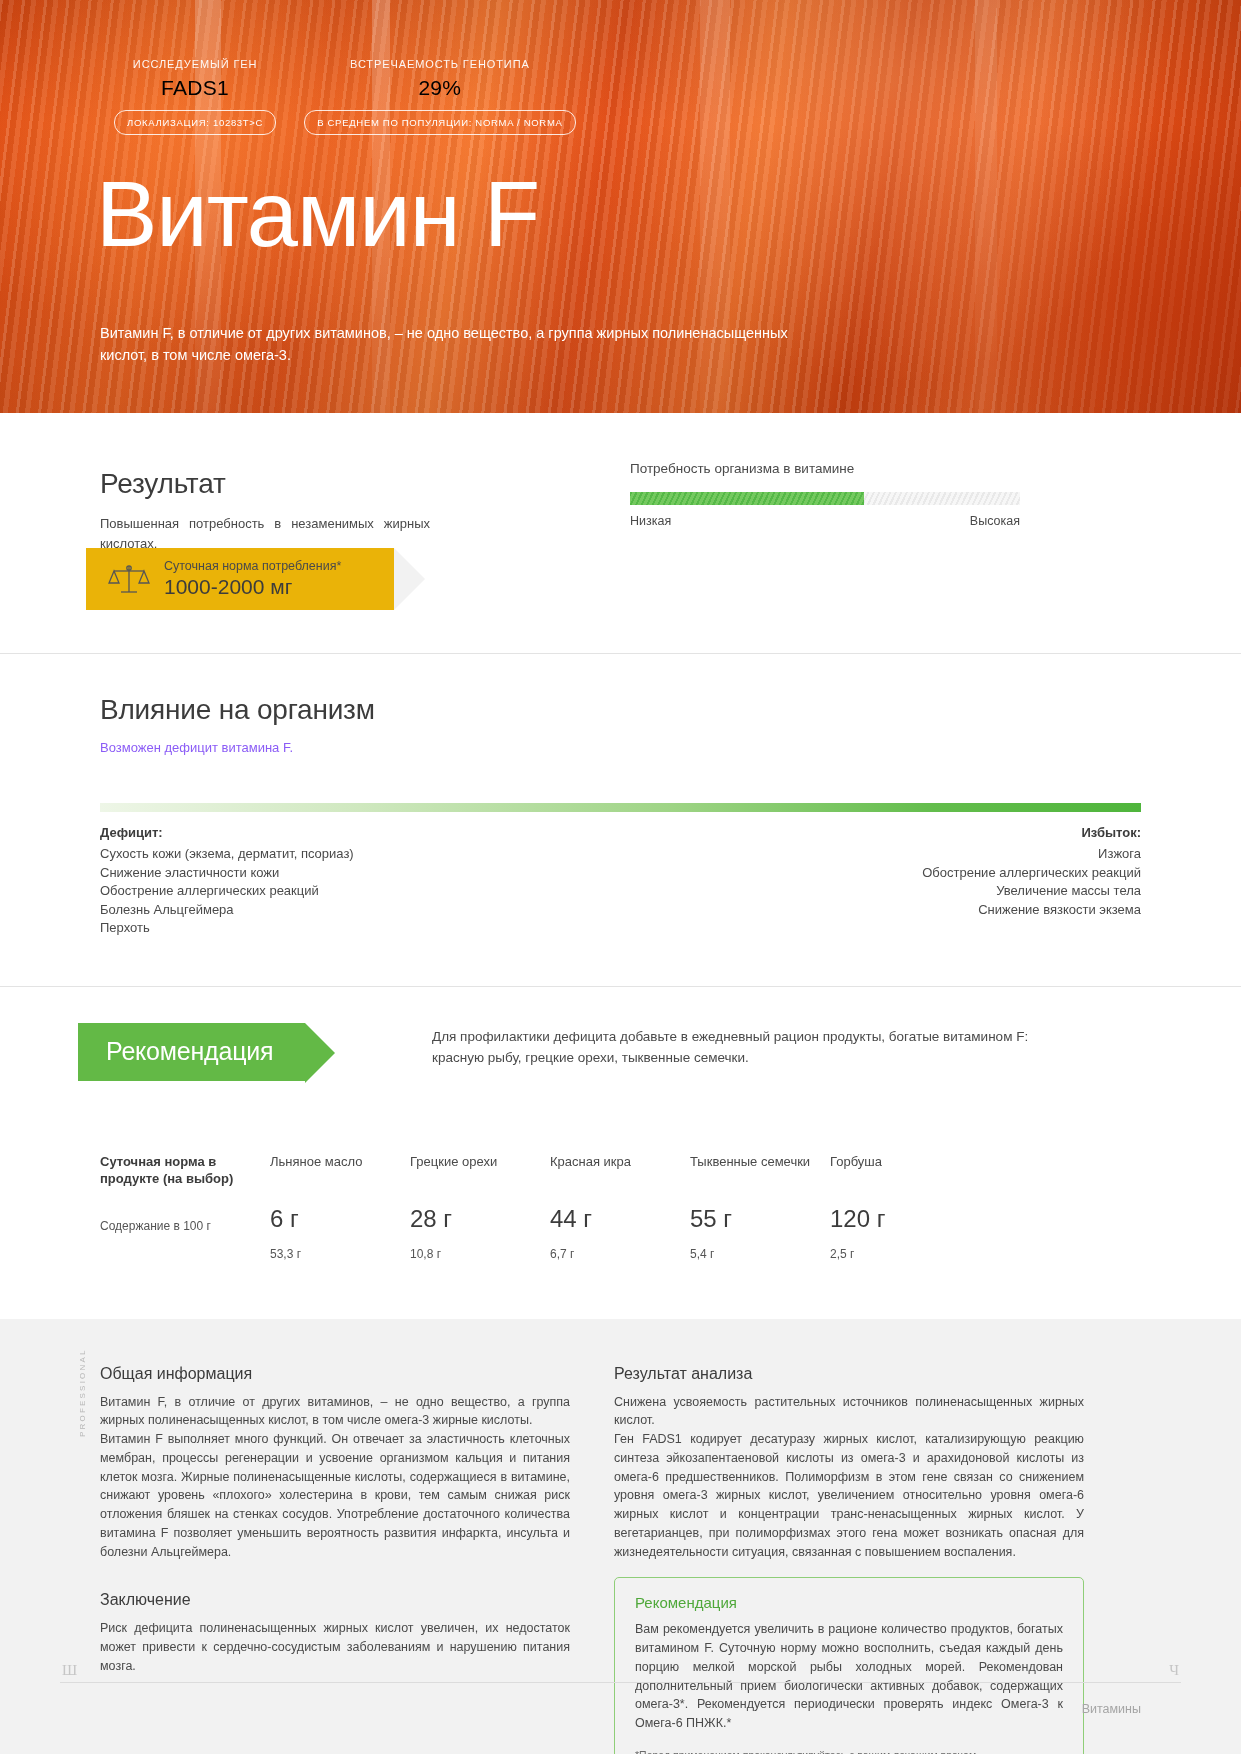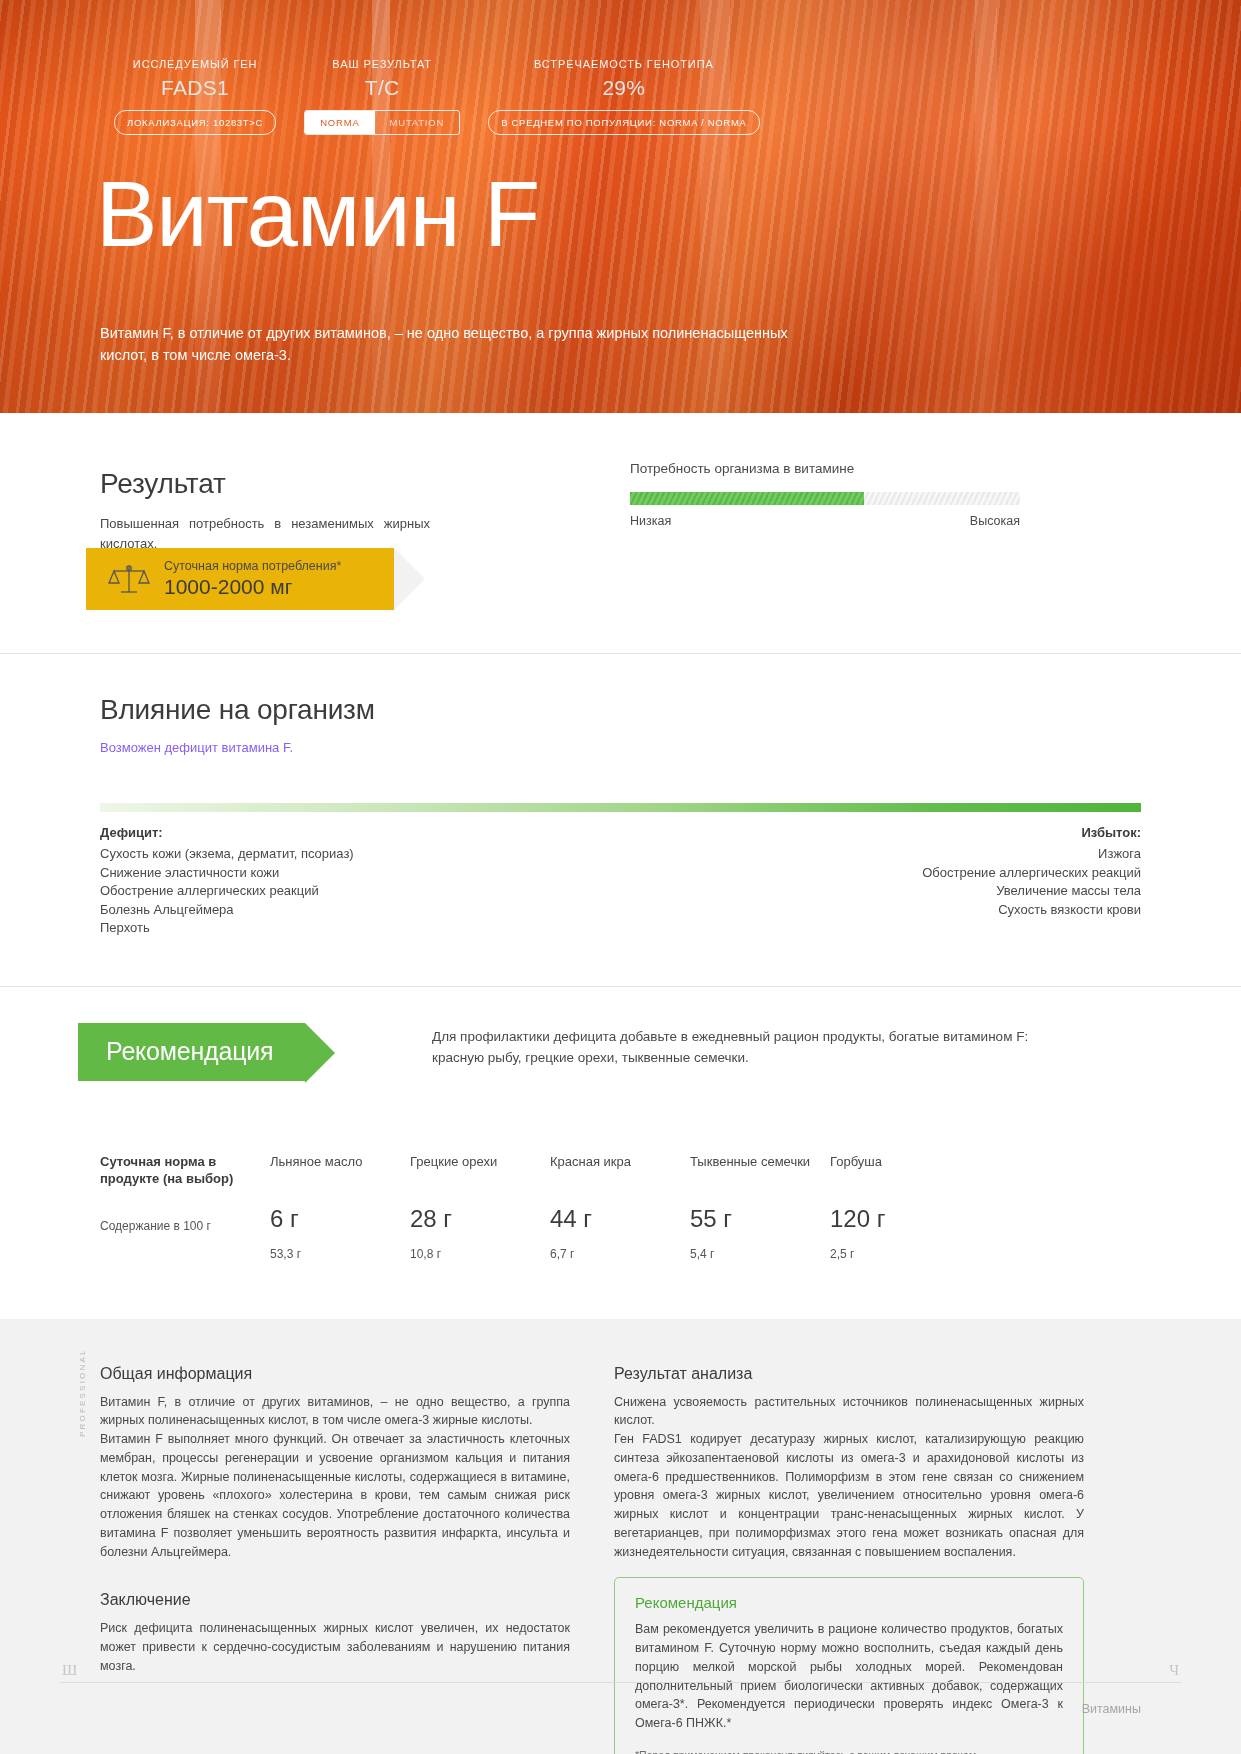--- a/index.html
+++ b/index.html
@@ -62,21 +62,21 @@
   .meta-col .m-label {
     font-size: 11px;
     letter-spacing: 0.9px;
     color: #ffffff;
     opacity: 0.95;
     margin-bottom: 6px;
     white-space: nowrap;
   }
   .meta-col .m-value {
     font-size: 21px;
-    color: #e5e5e5;
+    color: #000000;
     font-weight: 400;
     letter-spacing: 0.3px;
     margin-bottom: 10px;
     white-space: nowrap;
   }
   .pill {
     border: 1px solid rgba(255,255,255,0.85);
     border-radius: 12px;
     font-size: 9.5px;
     letter-spacing: 0.7px;
@@ -353,28 +353,20 @@
     <div class="hero-stripe" style="left:195px;width:26px;"></div>
     <div class="hero-stripe" style="left:372px;width:18px;"></div>
     <div class="hero-stripe" style="left:700px;width:30px;opacity:.6;"></div>
     <div class="hero-stripe" style="left:975px;width:22px;opacity:.5;"></div>
 
     <div class="meta">
       <div class="meta-col">
         <div class="m-label">ИССЛЕДУЕМЫЙ ГЕН</div>
         <div class="m-value">FADS1</div>
         <div class="pill">ЛОКАЛИЗАЦИЯ:  10283Т&gt;С</div>
-      </div>
-      <div class="meta-col">
-        <div class="m-label">ВАШ РЕЗУЛЬТАТ</div>
-        <div class="m-value">T/C</div>
-        <div class="toggle">
-          <span class="active">NORMA</span>
-          <span>MUTATION</span>
-        </div>
       </div>
       <div class="meta-col">
         <div class="m-label">ВСТРЕЧАЕМОСТЬ ГЕНОТИПА</div>
         <div class="m-value">29%</div>
         <div class="pill">В СРЕДНЕМ ПО ПОПУЛЯЦИИ: NORMA / NORMA</div>
       </div>
     </div>
 
     <div class="hero-title">Витамин F</div>
     <div class="hero-sub">Витамин F, в отличие от других витаминов, – не одно вещество, а группа жирных полиненасыщенных кислот, в том числе омега-3.</div>
@@ -430,21 +422,21 @@
         <div>Снижение эластичности кожи</div>
         <div>Обострение аллергических реакций</div>
         <div>Болезнь Альцгеймера</div>
         <div>Перхоть</div>
       </div>
       <div class="right">
         <b>Избыток:</b>
         <div>Изжога</div>
         <div>Обострение аллергических реакций</div>
         <div>Увеличение массы тела</div>
-        <div>Сухость вязкости крови</div>
+        <div>Снижение вязкости экзема</div>
       </div>
     </div>
   </div>
 
   <div class="hr"></div>
 
   <div class="sec-reco">
     <div class="reco-flag">Рекомендация</div>
     <div class="reco-text">Для профилактики дефицита добавьте в ежедневный рацион продукты, богатые витамином F: красную рыбу, грецкие орехи, тыквенные семечки.</div>
 

